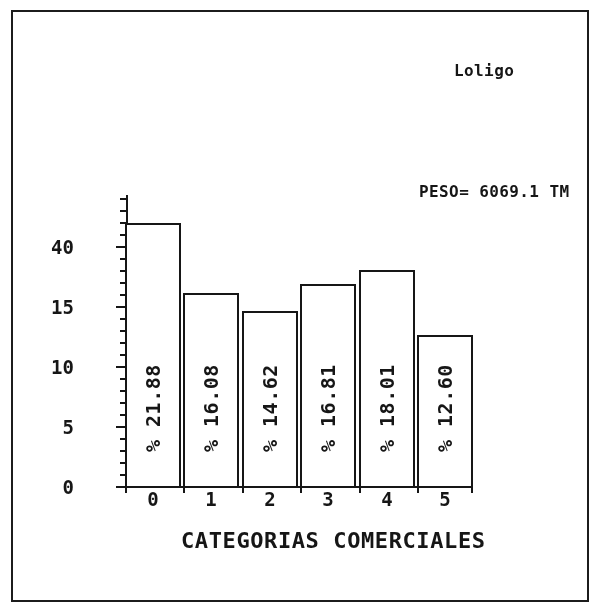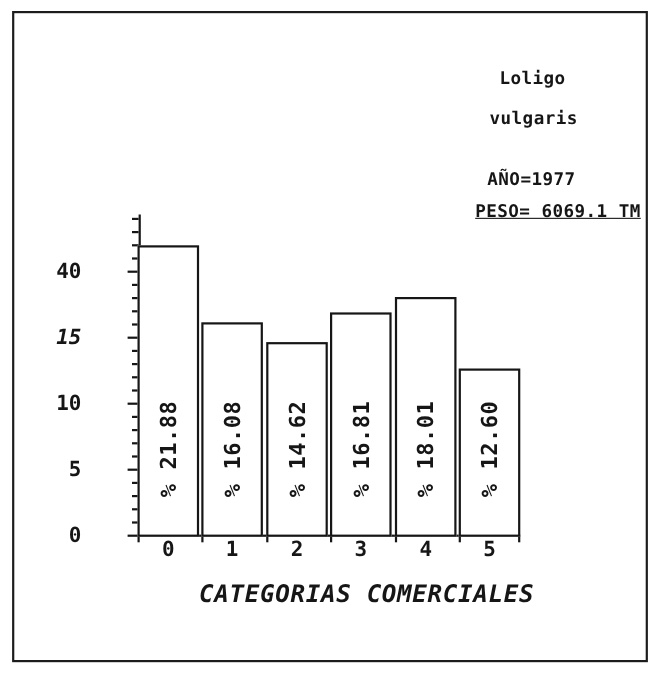--- a/index.html
+++ b/index.html
@@ -9,38 +9,38 @@
   }
   .frame{
     position:absolute;box-sizing:border-box;left:11px;top:10px;width:578px;height:592px;
     border:2px solid #1c1c1c;
   }
   .abs{position:absolute;}
   .annot{position:absolute;font-size:16px;font-weight:700;letter-spacing:0.4px;white-space:pre;}
   .species1{left:454px;top:61px;}
   .species2{left:445px;top:98px;}
   .year{left:443px;top:153px;}
-  .weight{left:432px;top:182px;text-decoration:underline;}
+  .weight{left:419px;top:182px;}
   .ylabel{
     position:absolute;left:34px;width:40px;text-align:right;
     font-size:19px;font-weight:700;transform:translateY(-50%);line-height:1;
   }
   .xcat{
     position:absolute;top:490px;text-align:center;font-size:19px;font-weight:700;line-height:1;
   }
   .barlabel{
     position:absolute;font-size:20px;font-weight:700;white-space:nowrap;line-height:1;
     transform:rotate(-90deg);transform-origin:0 0;letter-spacing:0.5px;
   }
   .bar{
     position:absolute;box-sizing:border-box;background:#ffffff;border:2px solid #161616;
   }
   .xaxistitle{
     position:absolute;left:181px;top:528px;font-size:22px;font-weight:700;
-    letter-spacing:0.6px;white-space:nowrap;font-style:italic;
+    letter-spacing:0.6px;white-space:nowrap;
   }
 </style>
 </head>
 <body>
 
 <div class="page">
   <div class="frame"></div>
 
   <div id="chart-layer" class="abs" style="left:0;top:0;width:600px;height:615px;">
       <div style="position: absolute; left: 126px; top: 195px; width: 2px; height: 293px; background: rgb(22, 22, 22);"></div>
@@ -65,21 +65,21 @@
       <div style="position: absolute; left: 120px; top: 270px; width: 6px; height: 2px; background: rgb(22, 22, 22);"></div>
       <div style="position: absolute; left: 120px; top: 258px; width: 6px; height: 2px; background: rgb(22, 22, 22);"></div>
       <div style="position: absolute; left: 116px; top: 246px; width: 10px; height: 2px; background: rgb(22, 22, 22);"></div>
       <div style="position: absolute; left: 120px; top: 234px; width: 6px; height: 2px; background: rgb(22, 22, 22);"></div>
       <div style="position: absolute; left: 120px; top: 222px; width: 6px; height: 2px; background: rgb(22, 22, 22);"></div>
       <div style="position: absolute; left: 120px; top: 210px; width: 6px; height: 2px; background: rgb(22, 22, 22);"></div>
       <div style="position: absolute; left: 120px; top: 198px; width: 6px; height: 2px; background: rgb(22, 22, 22);"></div>
       <div class="ylabel" style="top: 487px;">0</div>
       <div class="ylabel" style="top: 427px;">5</div>
       <div class="ylabel" style="top: 367px; text-align: right;">10</div>
-      <div class="ylabel" style="top: 307px; font-style: italic;">15</div>
+      <div class="ylabel" style="top: 307px;">15</div>
       <div class="ylabel" style="top: 247px;">40</div>
       <div style="position: absolute; left: 125px; top: 486px; width: 348px; height: 2px; background: rgb(22, 22, 22);"></div>
       <div class="bar" style="left: 125px; top: 223px; width: 56px; height: 265px; background: rgb(255, 255, 255);"></div>
       <div class="barlabel" style="left: 143px; top: 452px;">% 21.88</div>
       <div style="position: absolute; left: 125px; top: 488px; width: 2px; height: 5px; background: rgb(22, 22, 22);"></div>
       <div class="xcat" style="left: 125px; width: 56px;">0</div>
       <div class="bar" style="left: 183px; top: 293px; width: 56px; height: 195px; background: rgb(255, 255, 255);"></div>
       <div class="barlabel" style="left: 201px; top: 452px;">% 16.08</div>
       <div style="position: absolute; left: 183px; top: 488px; width: 2px; height: 5px; background: rgb(22, 22, 22);"></div>
       <div class="xcat" style="left: 183px; width: 56px;">1</div>
@@ -96,18 +96,16 @@
       <div style="position: absolute; left: 359px; top: 488px; width: 2px; height: 5px; background: rgb(22, 22, 22);"></div>
       <div class="xcat" style="left: 359px; width: 56px;">4</div>
       <div class="bar" style="left: 417px; top: 335px; width: 56px; height: 153px; background: rgb(255, 255, 255);"></div>
       <div class="barlabel" style="left: 435px; top: 452px;">% 12.60</div>
       <div style="position: absolute; left: 417px; top: 488px; width: 2px; height: 5px; background: rgb(22, 22, 22);"></div>
       <div class="xcat" style="left: 417px; width: 56px;">5</div>
       <div style="position: absolute; left: 471px; top: 488px; width: 2px; height: 5px; background: rgb(22, 22, 22);"></div>
     </div>
 
   <div class="annot species1">Loligo</div>
-  <div class="annot species2">vulgaris</div>
-  <div class="annot year">AÑO=1977</div>
   <div class="annot weight">PESO= 6069.1 TM</div>
 
   <div class="xaxistitle">CATEGORIAS COMERCIALES</div>
 </div>
 
 </body></html>

